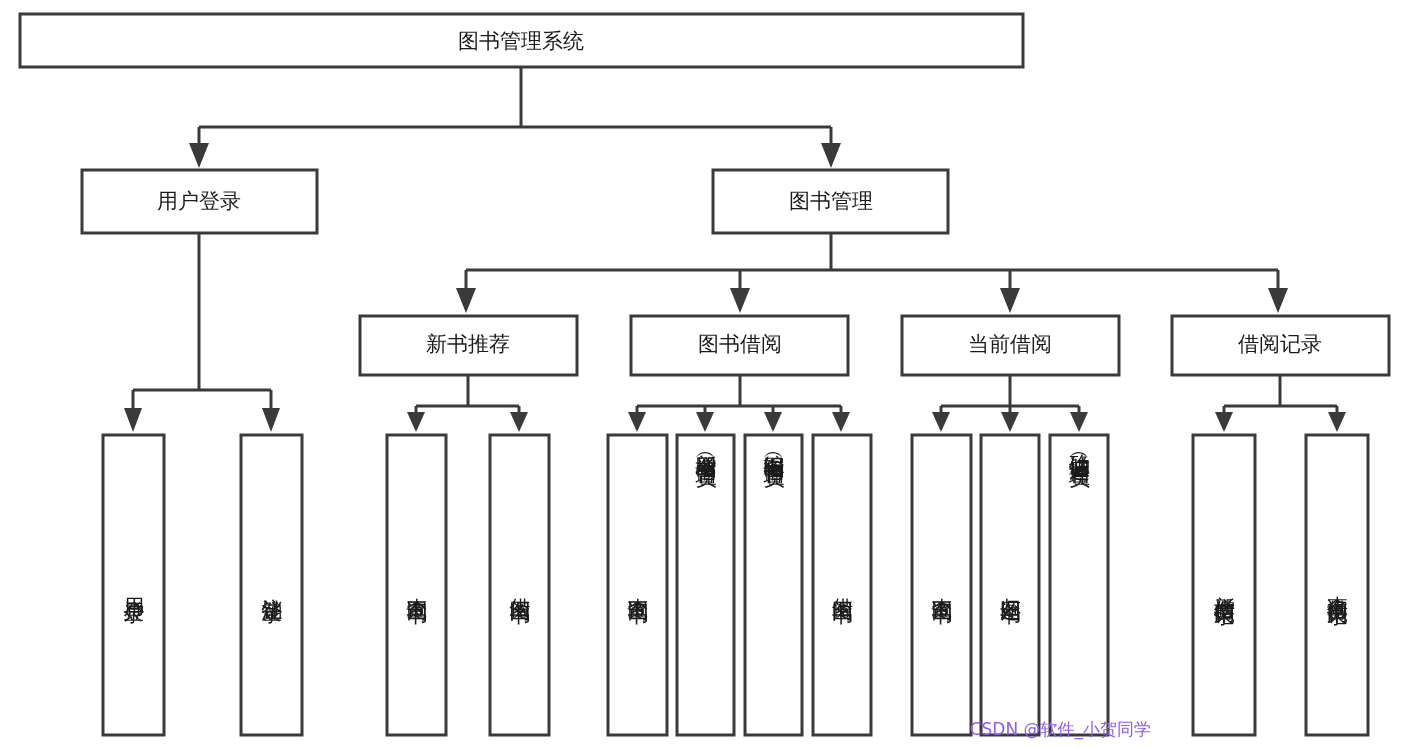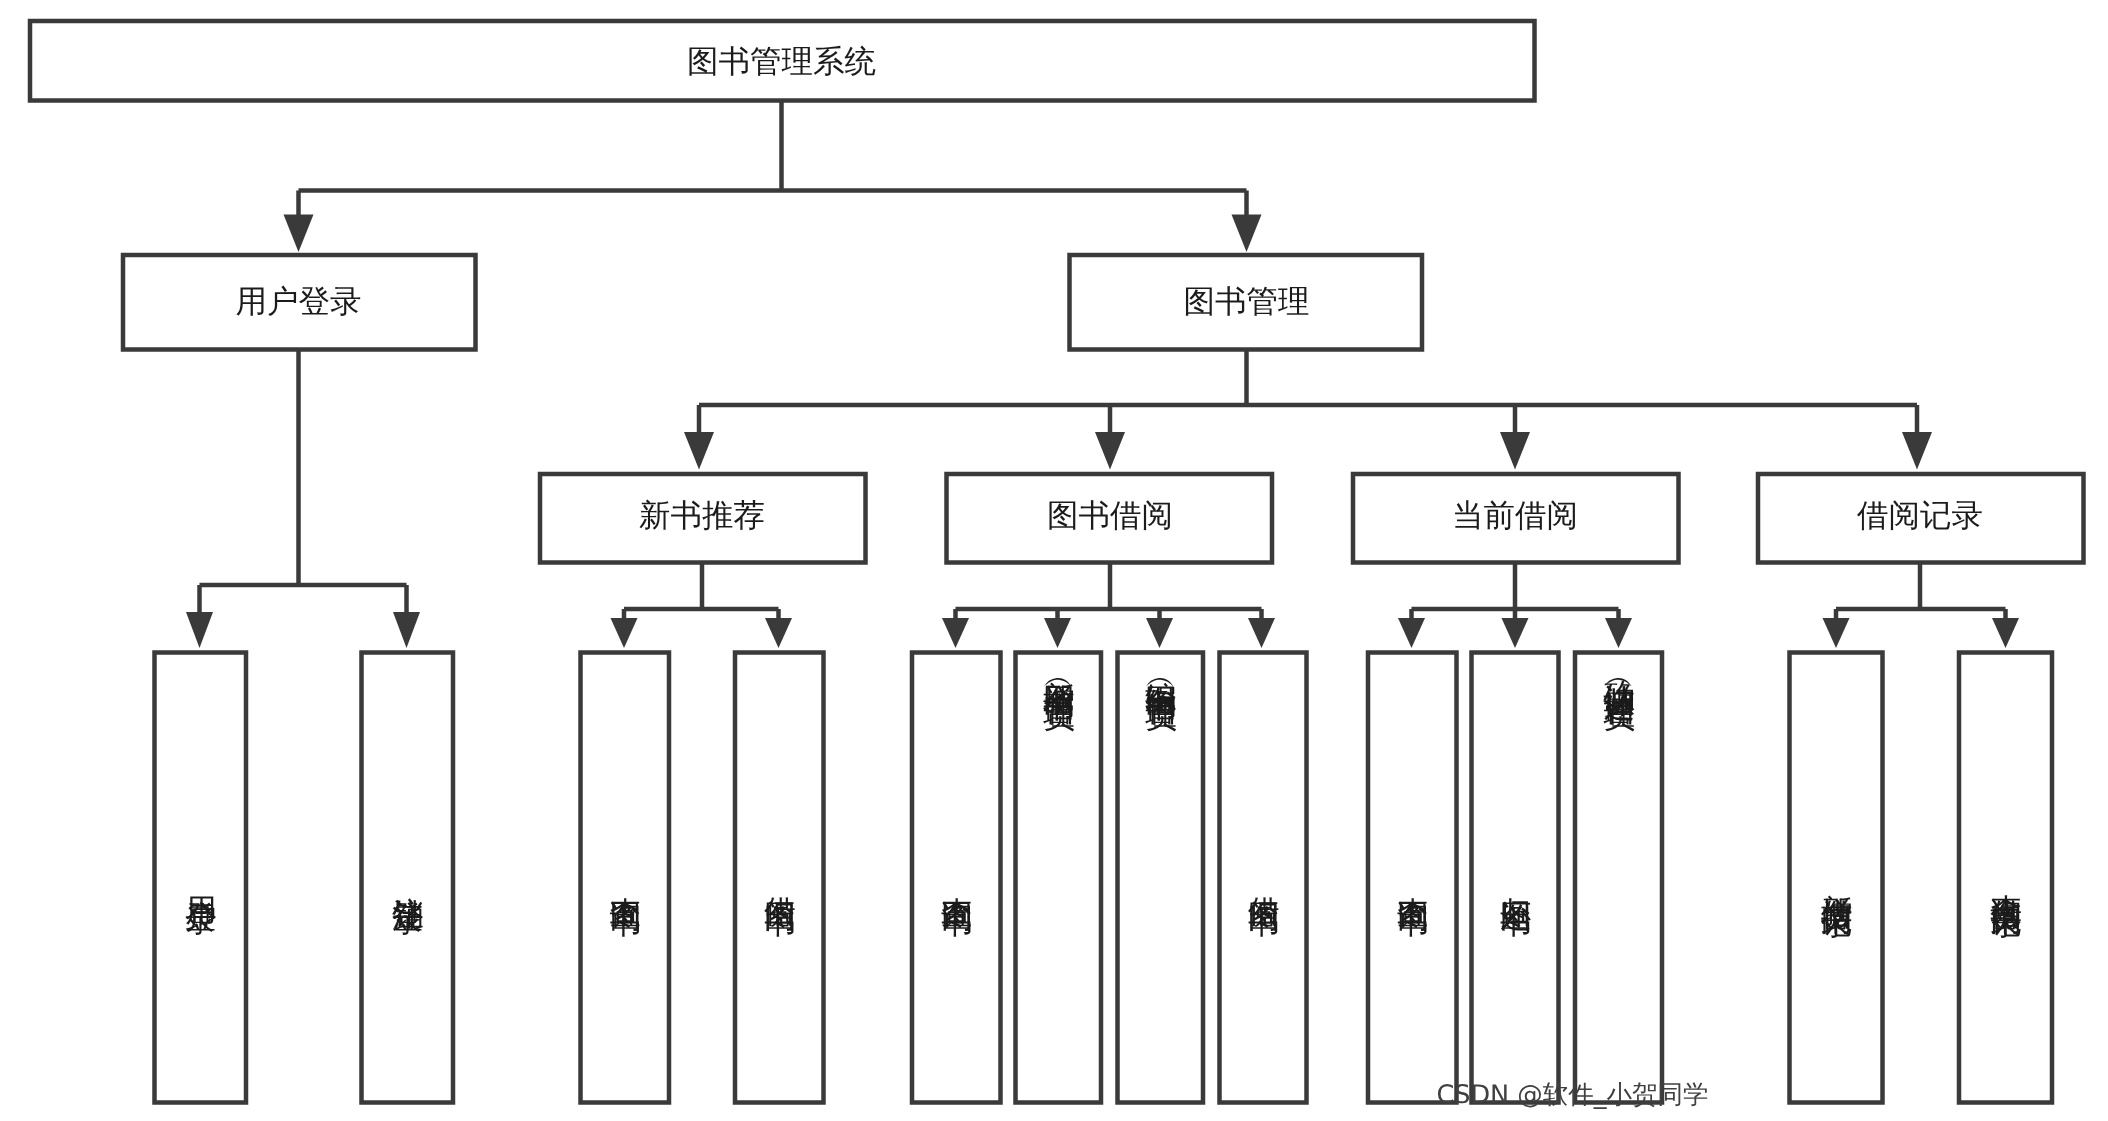--- a/index.html
+++ b/index.html
@@ -66,25 +66,25 @@
   }
   .leaf-label-wrap {
     position: absolute;
     display: flex;
     align-items: center;
     justify-content: center;
     pointer-events: none;
   }
   .watermark {
     position: absolute;
-    right: 12px;
+    right: 0;
     bottom: 6px;
     font-family: "DejaVu Sans", "Liberation Sans", sans-serif;
     font-size: 17px;
-    color: #404040;
+    color: #8b5cf6;
     white-space: nowrap;
     user-select: none;
   }
 </style>
 </head>
 <body>
 
 <div id="chart-root">
 
   <svg class="diagram" viewBox="0 0 1405 747" xmlns="http://www.w3.org/2000/svg">

